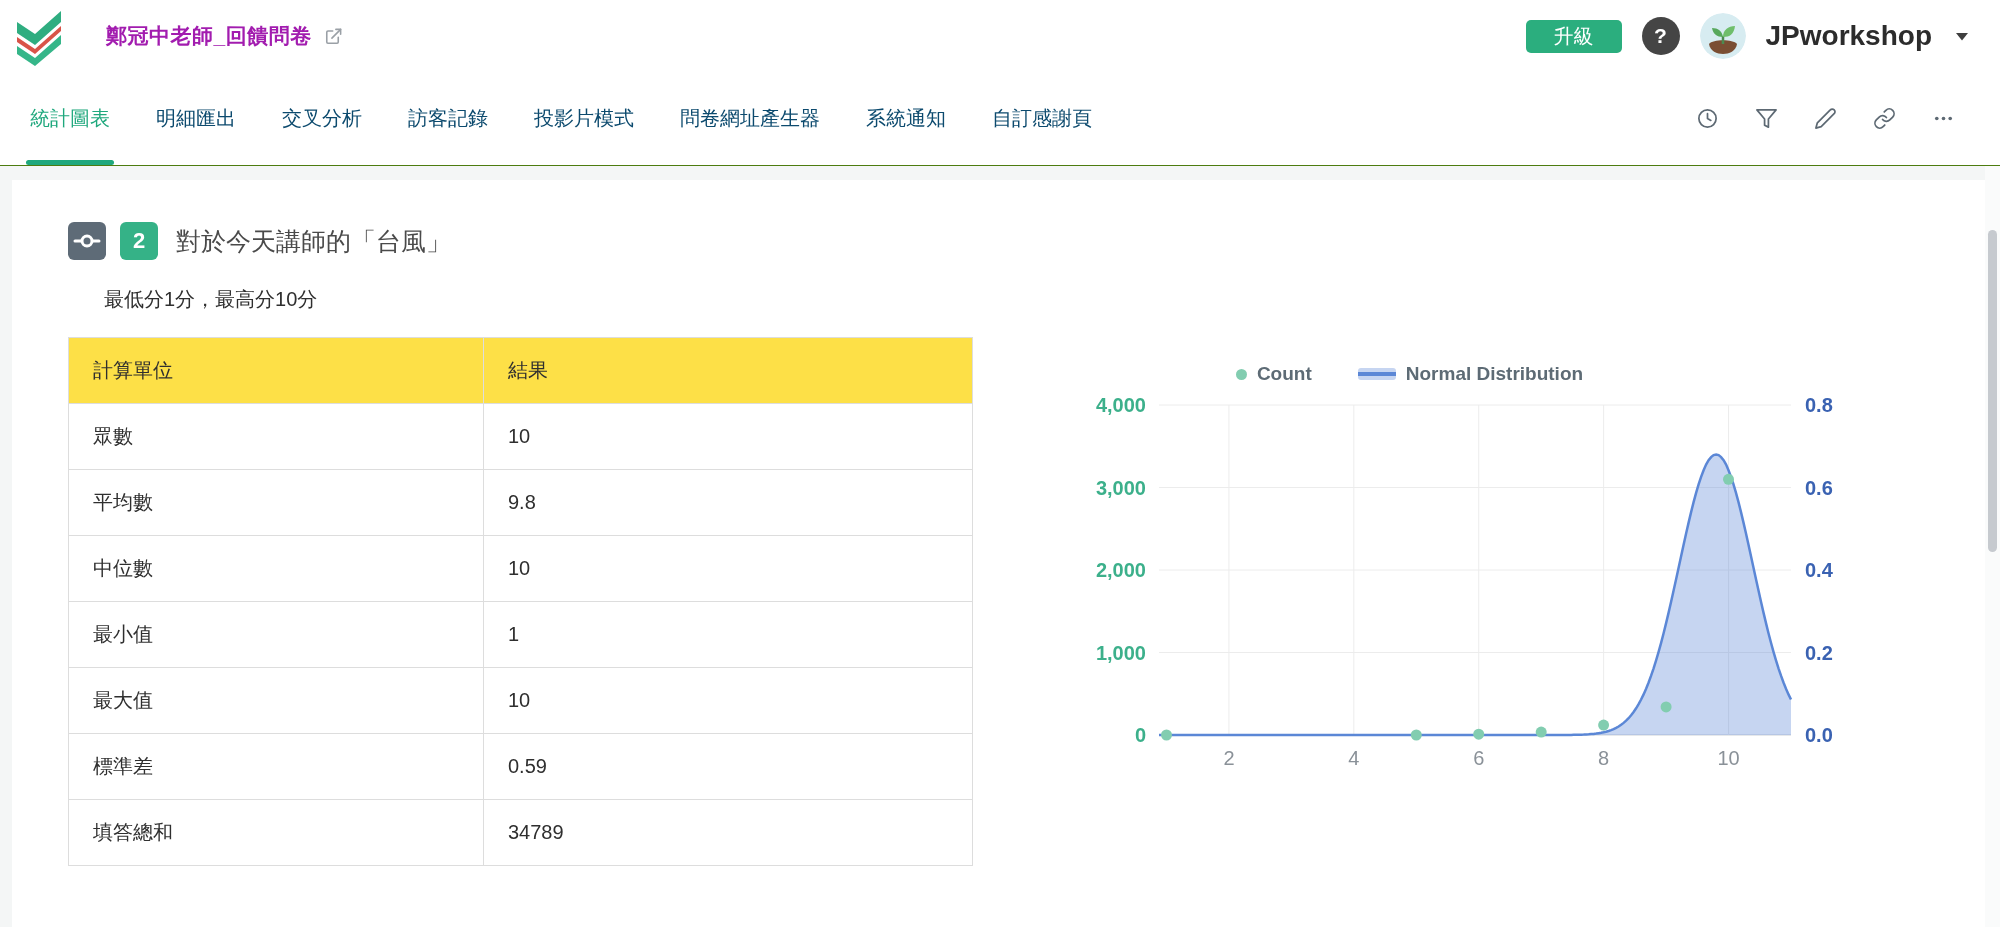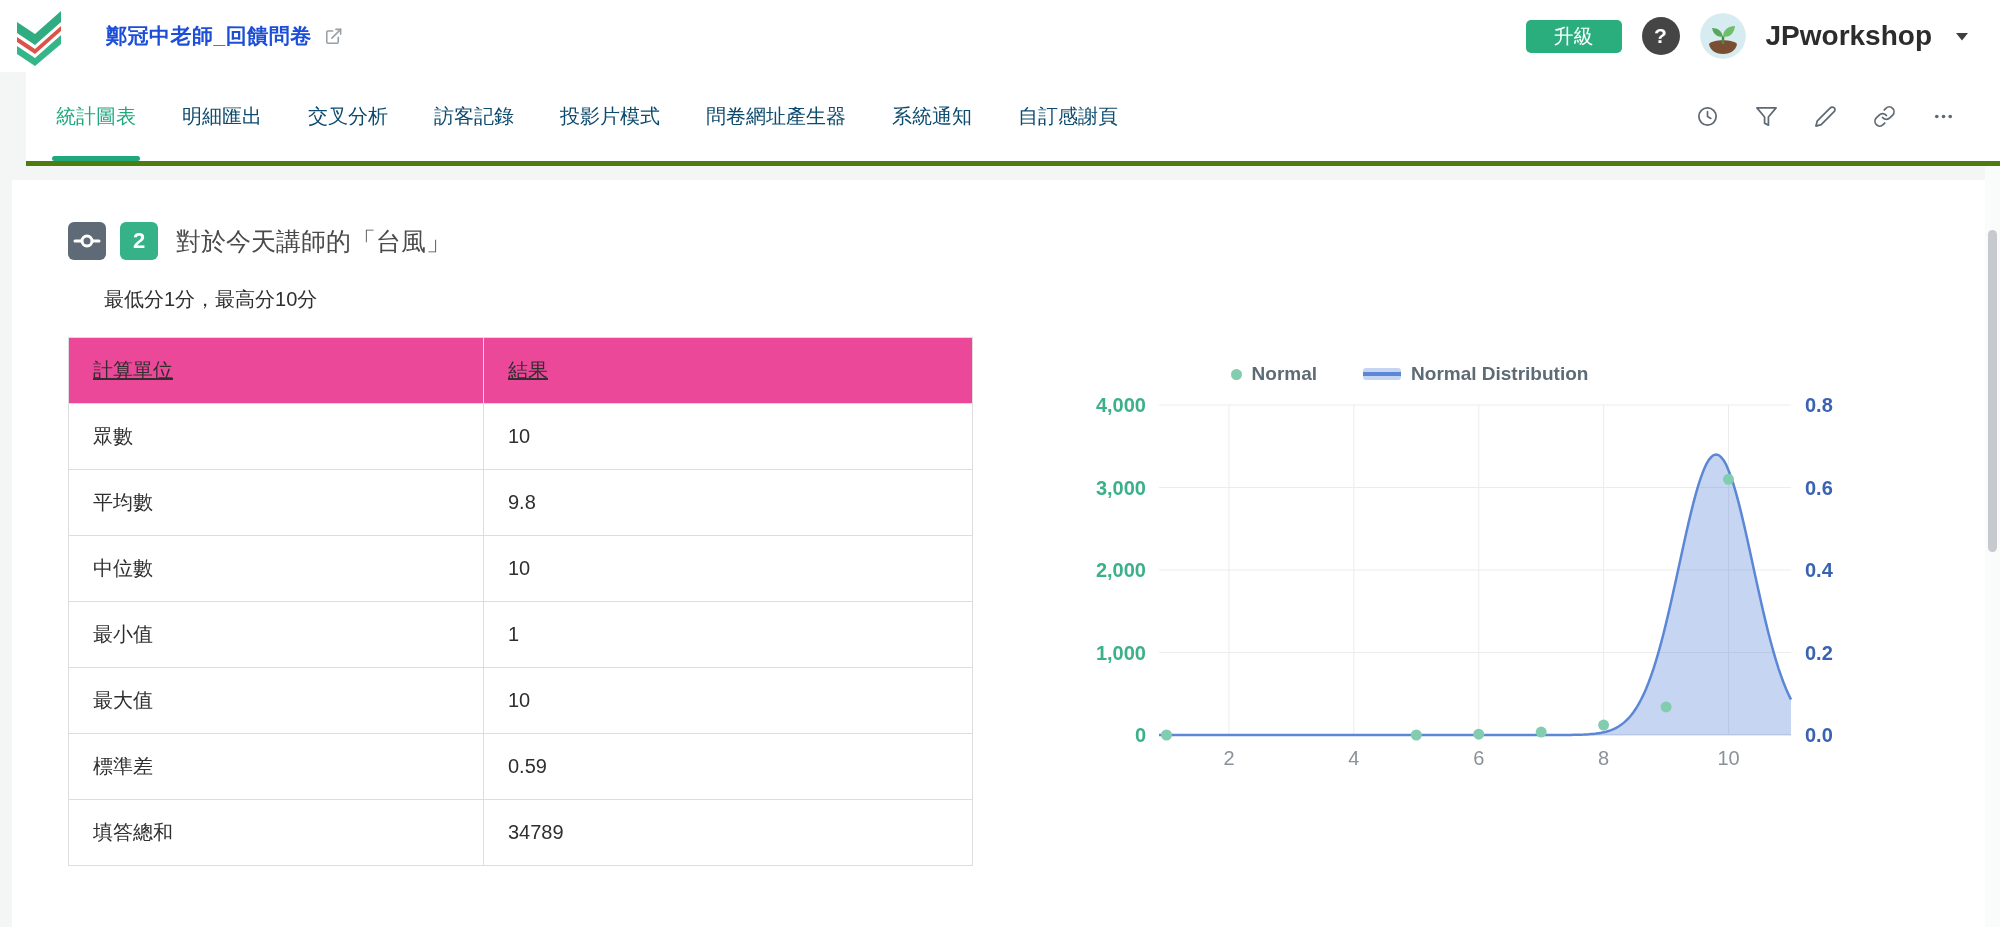--- a/index.html
+++ b/index.html
@@ -4,34 +4,34 @@
 <style>
   :root{ --accent-green:#1FA87D; --button-green:#2BAE7E; }
   *{margin:0;padding:0;box-sizing:border-box;}
   body{width:2000px;height:927px;overflow:hidden;background:#f4f6f6;
        font-family:"Liberation Sans","DejaVu Sans",sans-serif;color:#333;position:relative;}
 
   
   .topbar{height:72px;background:#fff;display:flex;align-items:center;padding:0 30px 0 14px;}
   .logo{width:52px;height:60px;margin-right:40px;display:flex;align-items:center;cursor:pointer;}
   .title-wrap{display:flex;align-items:center;gap:12px;}
-  .survey-title{font-size:21px;font-weight:700;color:#1d4ed8;letter-spacing:.5px;}
+  .survey-title{font-size:21px;font-weight:700;color:#a21caf;letter-spacing:.5px;}
   .ext-link{display:inline-flex;align-items:center;cursor:pointer;}
   .topbar-right{margin-left:auto;display:flex;align-items:center;gap:20px;}
   .upgrade-btn{background:var(--button-green);color:#fff;font-size:20px;border:none;border-radius:5px;
                padding:3px 28px;cursor:pointer;font-family:inherit;}
   .help-circle{width:38px;height:38px;border-radius:50%;background:#454545;color:#fff;font-size:21px;
                font-weight:700;display:flex;align-items:center;justify-content:center;cursor:pointer;}
   .avatar{width:46px;height:46px;border-radius:50%;overflow:hidden;cursor:pointer;flex:none;}
   .account-name{font-size:28px;font-weight:700;color:#2c2c2c;cursor:pointer;}
   .caret{display:inline-flex;align-items:center;cursor:pointer;margin-left:2px;}
 
   
   .tabbar{height:94px;background:#fff;display:flex;align-items:stretch;padding:0 45px 0 30px;
-          border-bottom:5px solid #4d7c0f;margin-left:26px;}
+          border-bottom:1px solid #4d7c0f;}
   .tabs{display:flex;align-items:stretch;}
   .tab{display:flex;align-items:center;margin-right:46px;font-size:20px;color:#0c4a6e;cursor:pointer;position:relative;white-space:nowrap;}
   .tab.active{color:var(--accent-green);}
   .tab.active::after{content:"";position:absolute;left:-4px;right:-4px;bottom:0;height:5px;
                      background:var(--accent-green);border-radius:3px;}
   .tab-tools{margin-left:auto;display:flex;align-items:center;gap:36px;}
   .tool{display:inline-flex;align-items:center;cursor:pointer;}
 
   
   .content{padding:14px 12px 0;height:761px;}
@@ -42,21 +42,21 @@
   .q-type{width:38px;height:38px;border-radius:6px;background:#5E6B77;display:flex;align-items:center;justify-content:center;flex:none;}
   .q-num{width:38px;height:38px;border-radius:6px;background:#35B287;color:#fff;font-size:22px;font-weight:700;
          display:flex;align-items:center;justify-content:center;flex:none;}
   .q-title{font-size:25px;color:#4a4a4a;margin-left:4px;}
   .q-subtitle{margin-top:26px;font-size:20px;color:#2f2f2f;margin-left:36px;}
 
   .stats-row{display:flex;margin-top:24px;}
   .table-wrap{width:905px;flex:none;}
   table{width:100%;border-collapse:collapse;font-size:20px;color:#2f2f2f;background:#fff;}
   th,td{border:1px solid #ddd;padding:19px 24px;text-align:left;font-weight:400;}
-  thead th{background:#ec4899;text-decoration:underline;}
+  thead th{background:#fde047;}
   th:first-child,td:first-child{width:415px;}
 
   .chart-block{flex:1;padding-left:24px;display:flex;flex-direction:column;align-items:center;}
   .legend{display:flex;gap:46px;margin:26px 120px 4px 0;align-items:center;}
   .legend-item{display:flex;align-items:center;gap:10px;font-size:19px;font-weight:700;color:#5D6B75;cursor:pointer;}
   .legend-dot{width:11px;height:11px;border-radius:50%;display:inline-block;}
   .legend-line{width:38px;height:12px;border-radius:3px;position:relative;display:inline-block;}
   .legend-line-core{position:absolute;left:0;right:0;top:4px;height:3.5px;}
 
   
@@ -203,21 +203,21 @@
                 <td>填答總和</td>
                 <td>34789</td>
               </tr>
             </tbody>
           </table>
       </div>
       <div class="chart-block">
         <div class="legend" id="chart-legend">
             <div class="legend-item">
               <span class="legend-dot" style="background: rgb(130, 205, 176);"></span>
-              <span>Normal</span>
+              <span>Count</span>
             </div>
             <div class="legend-item">
               <span class="legend-line" style="background: rgba(91, 135, 214, 0.35);">
                 <span class="legend-line-core" style="background: rgb(91, 135, 214);"></span>
               </span>
               <span>Normal Distribution</span>
             </div>
           </div>
         <svg id="chart-svg" width="790" height="392" font-family="Liberation Sans, DejaVu Sans, sans-serif">
             <line x1="84" y1="346" x2="716" y2="346" stroke="#cdd2d6" stroke-width="1"></line>

